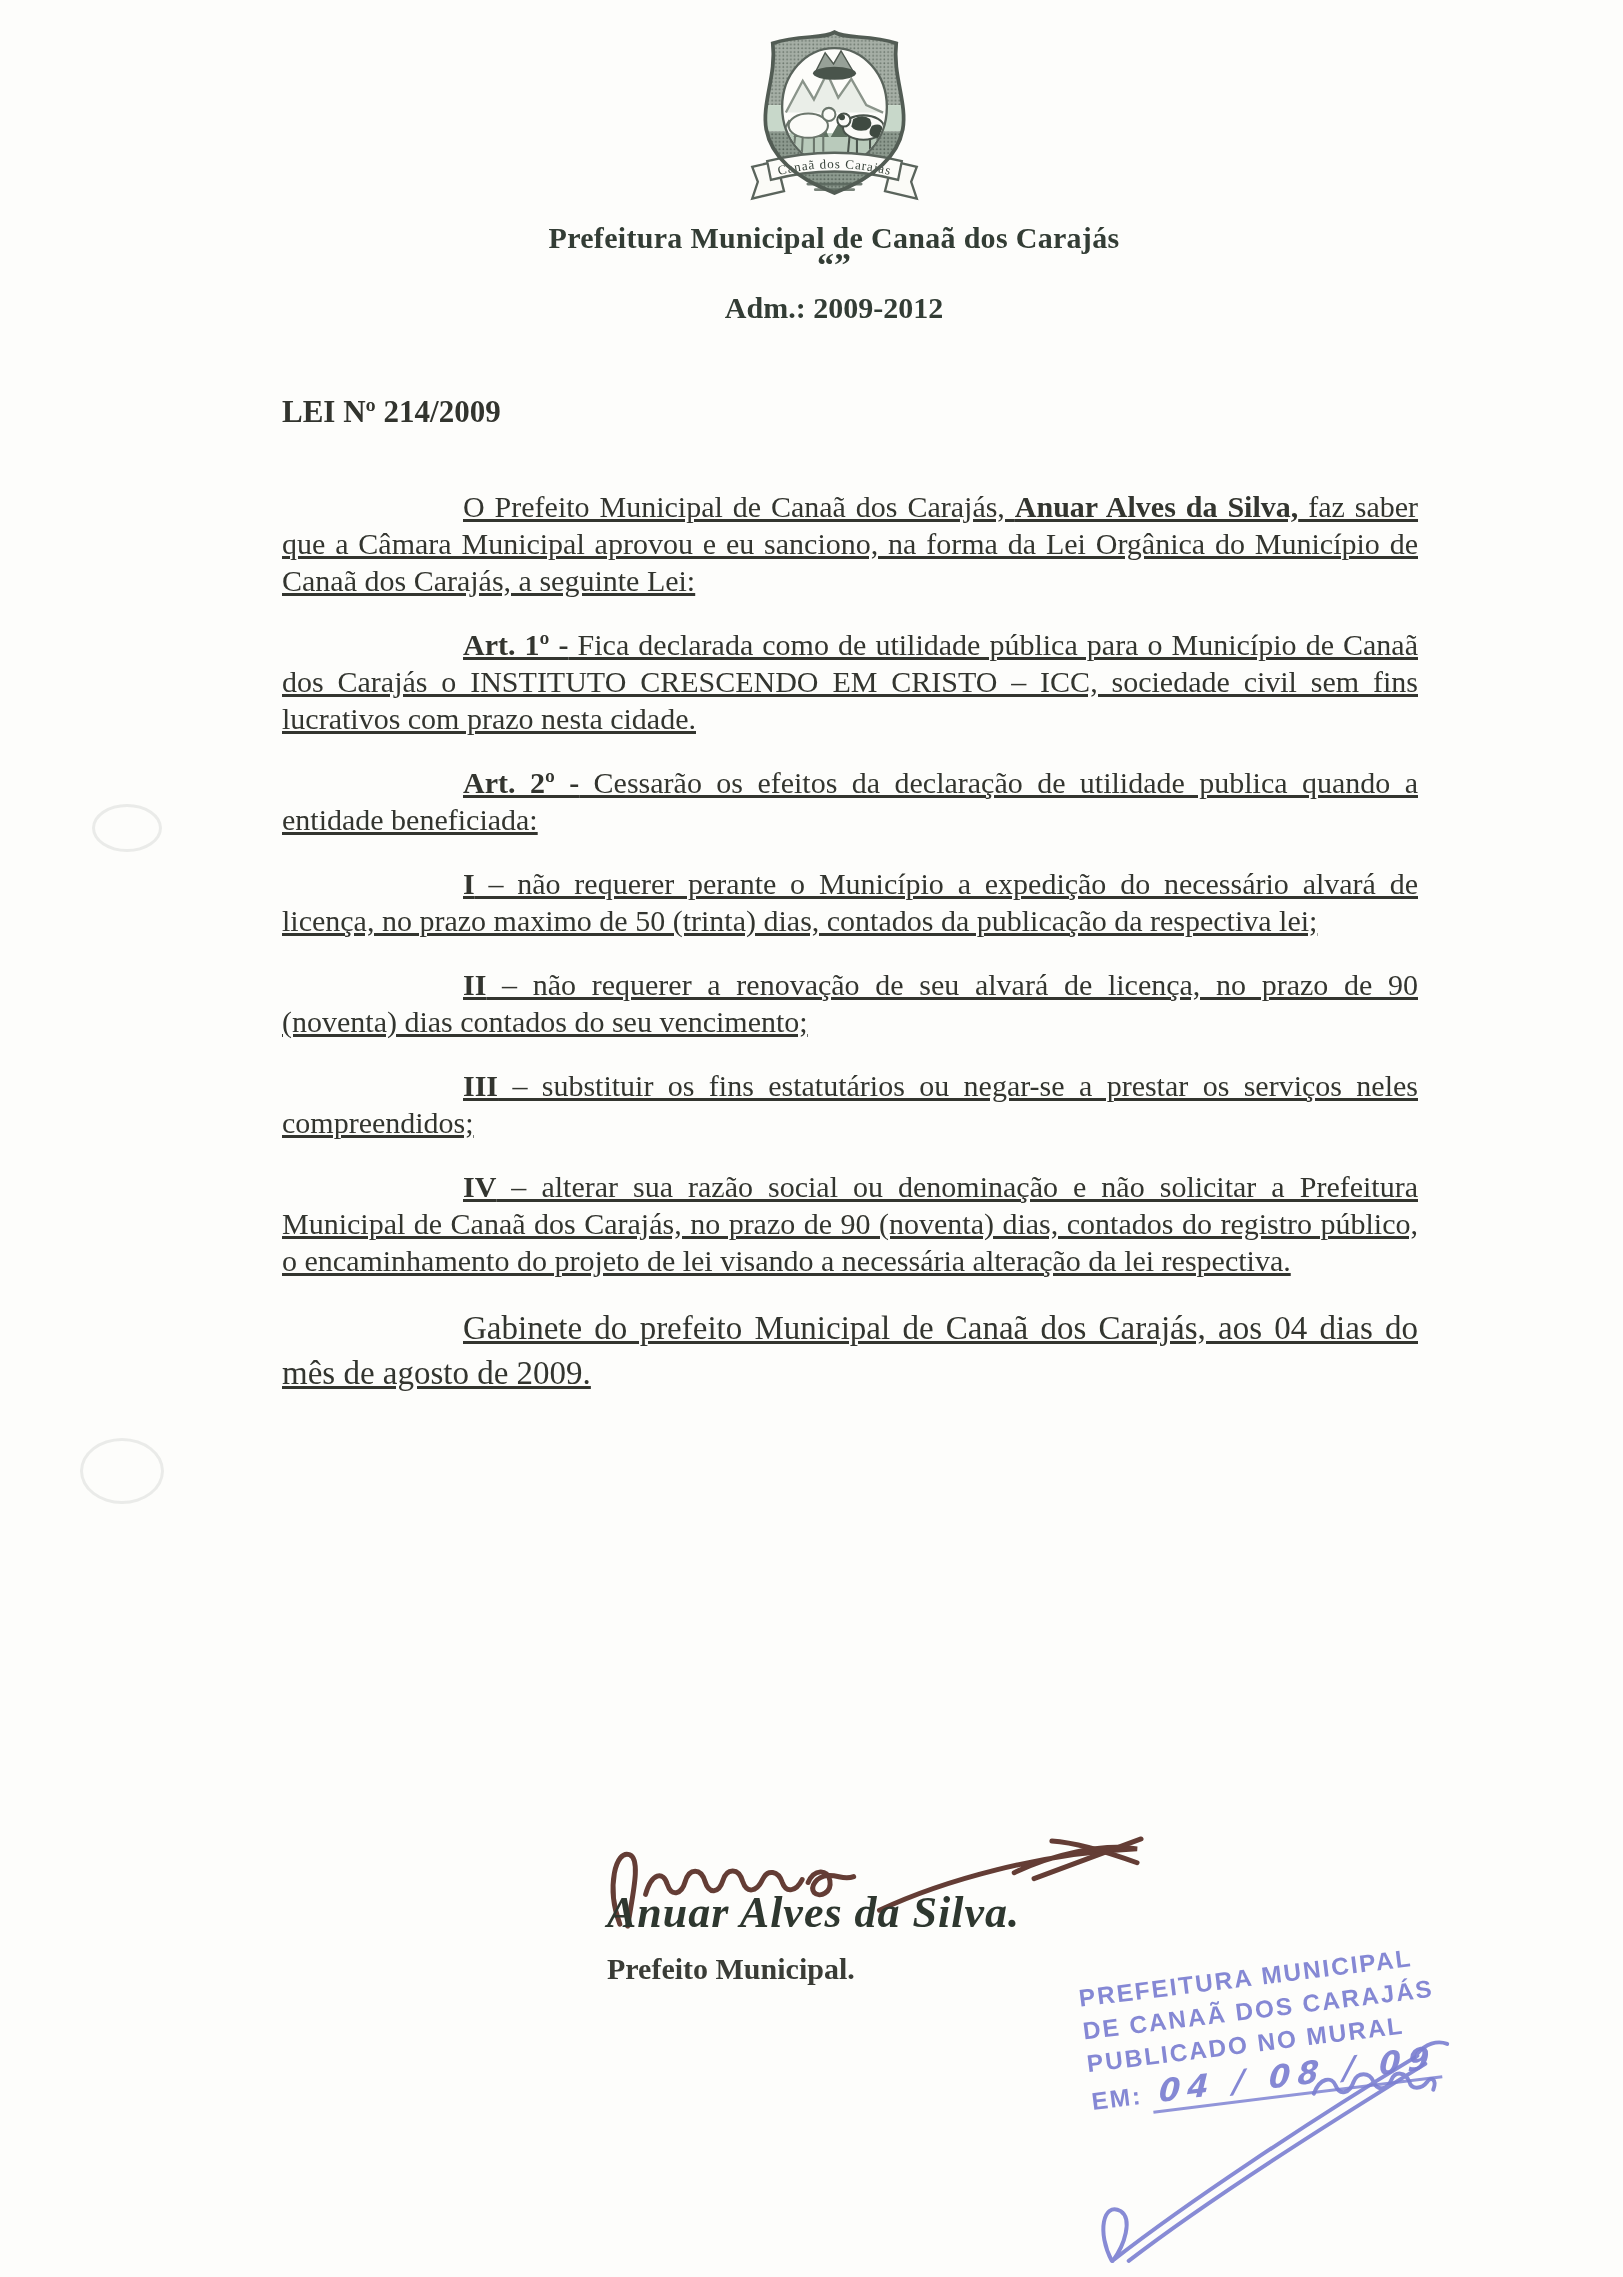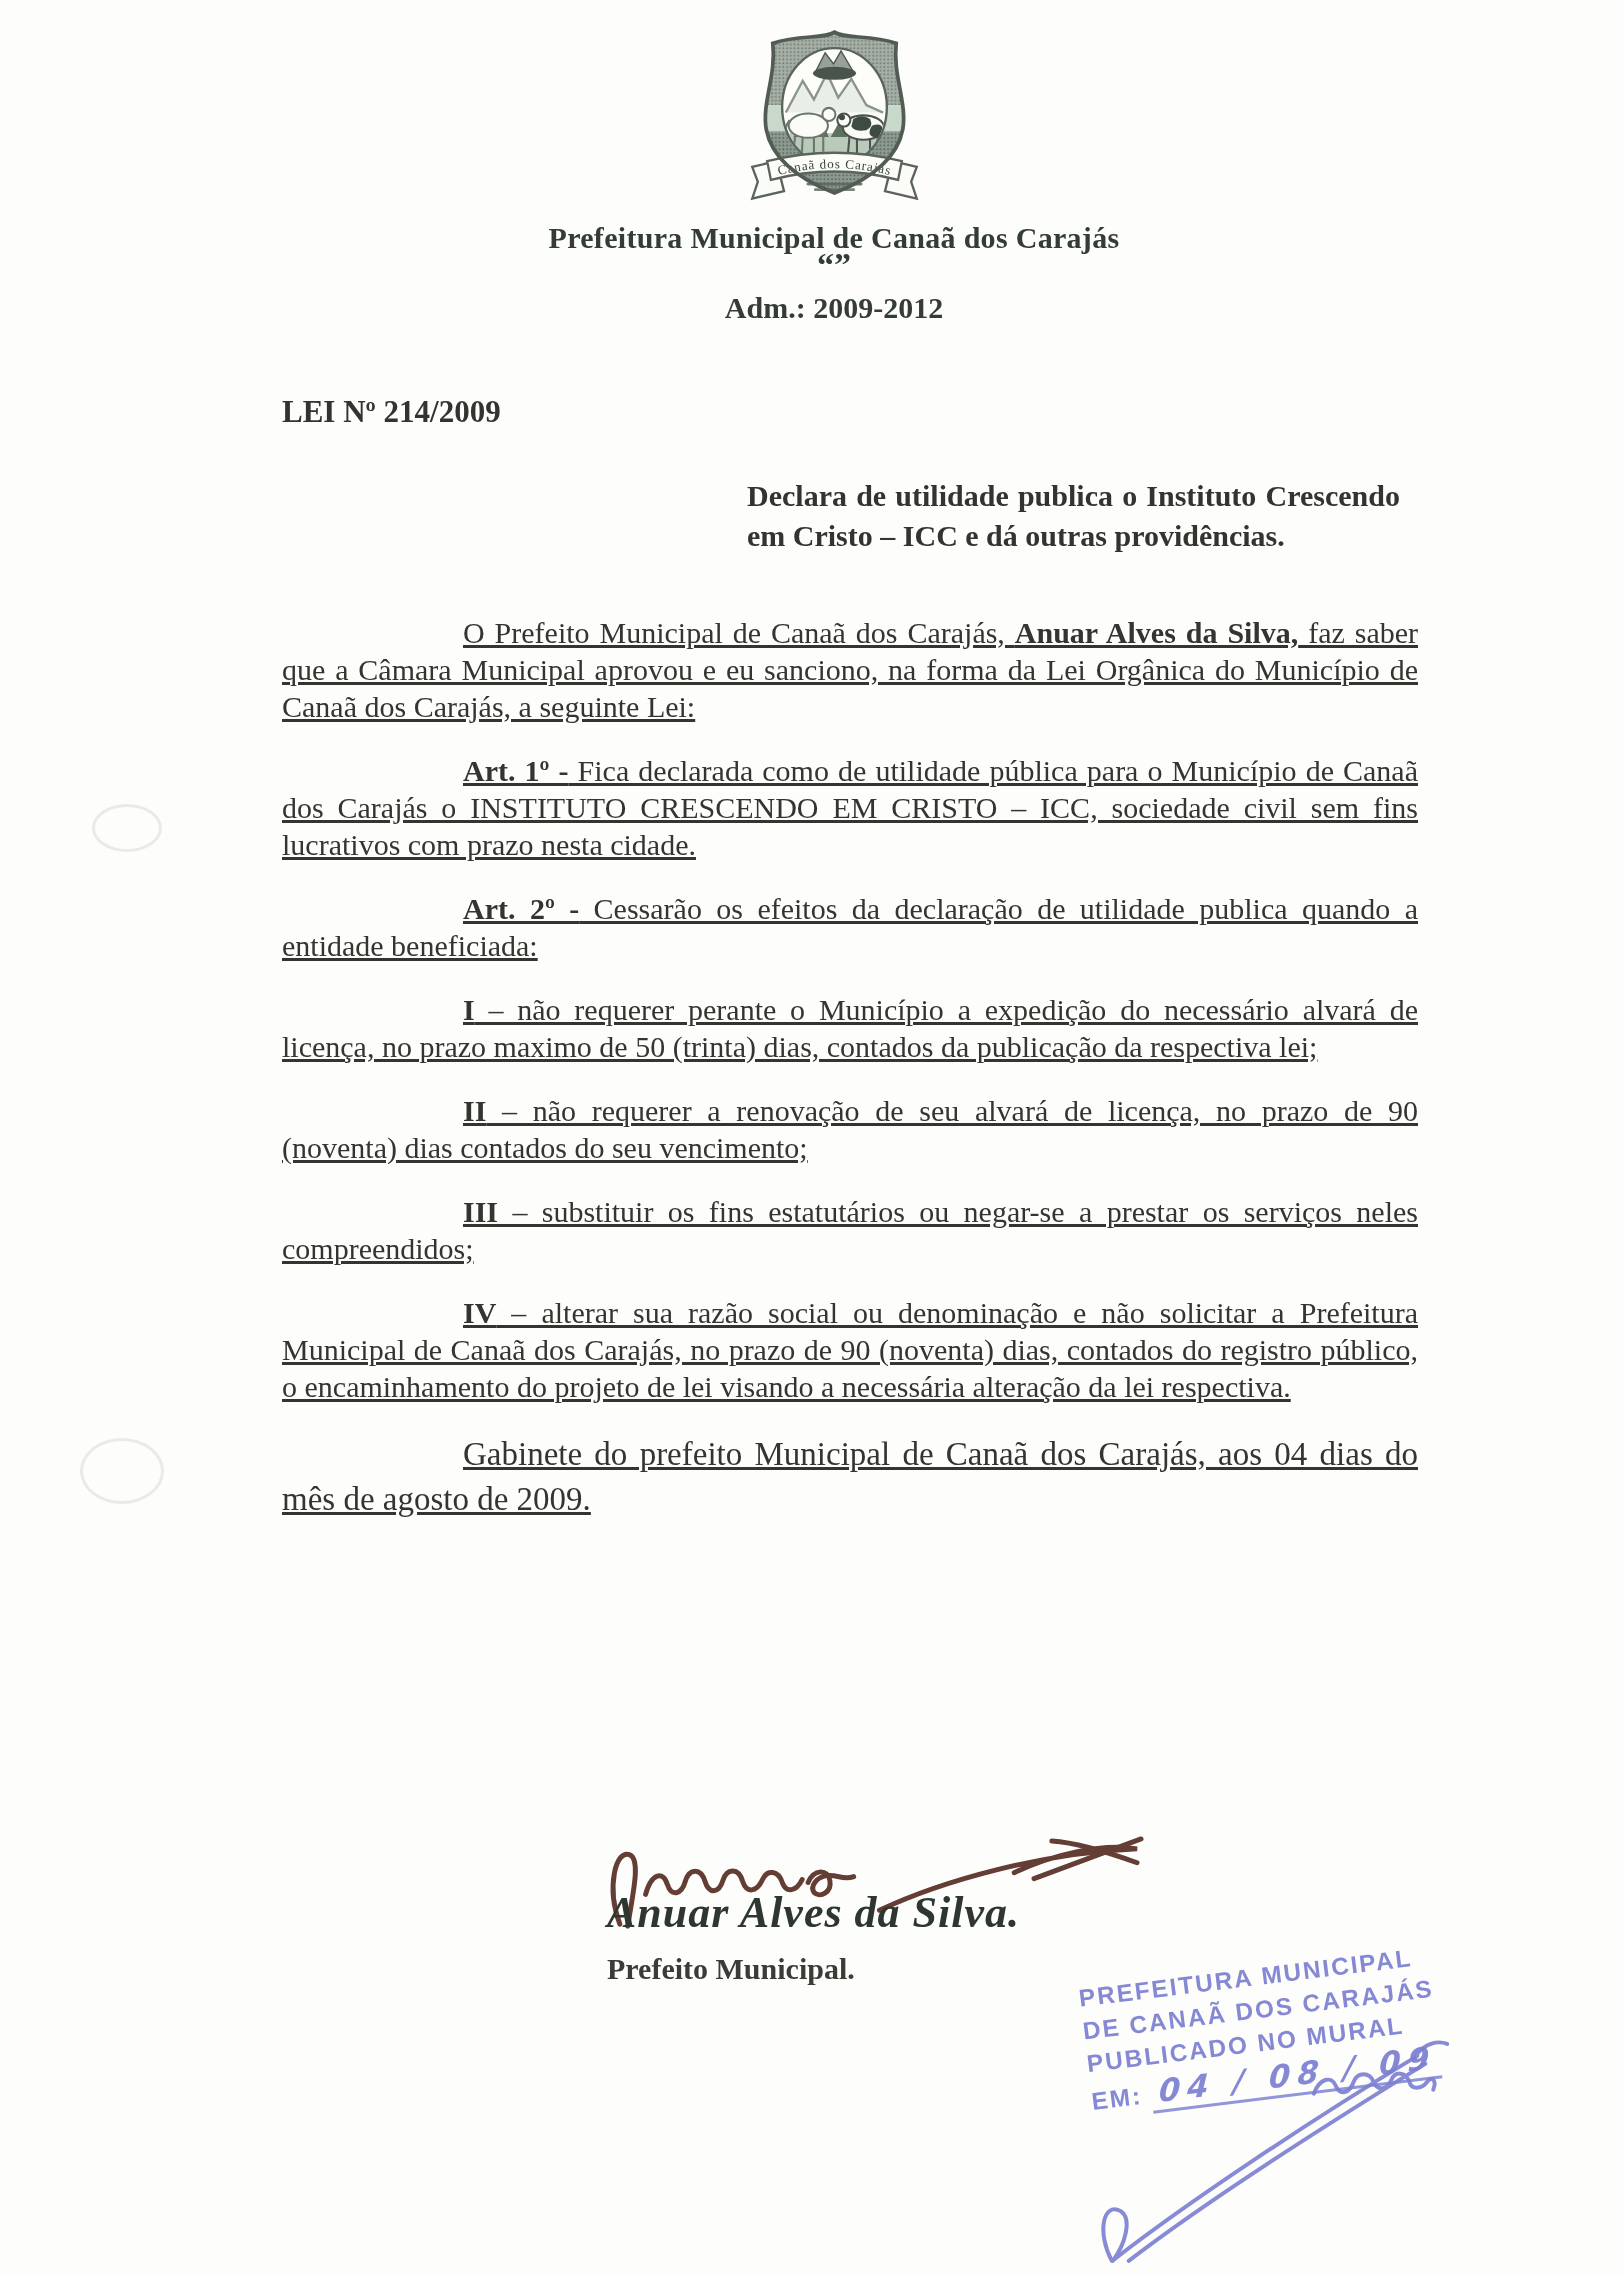--- a/index.html
+++ b/index.html
@@ -109,21 +109,20 @@
       <path d="M100,12 C88,20 62,14 34,24 C38,58 22,88 27,116 C33,148 64,170 100,184 C136,170 167,148 173,116 C178,88 162,58 166,24 C138,14 112,20 100,12 Z" fill="none" stroke="#525c54" stroke-width="4"></path>
     </svg>
     <div class="header-title">Prefeitura Municipal de Canaã dos Carajás</div>
     <div class="header-quotes">“”</div>
     <div class="admin-line">Adm.: 2009-2012</div>
   </div>
 
   <div class="content">
     <div class="law-number">LEI Nº 214/2009</div>
 
-    <div class="ementa">Declara de utilidade publica o Instituto Crescendo em Cristo – ICC e dá outras providências.</div>
 
     <div class="body-text">
       <p><span>O Prefeito Municipal de Canaã dos Carajás, </span><b>Anuar Alves da Silva,</b><span> faz saber que a Câmara Municipal aprovou e eu sanciono, na forma da Lei Orgânica do Município de Canaã dos Carajás, a seguinte Lei:</span></p>
 
       <p class="p-art1"><b>Art. 1º -</b><span> Fica declarada como de utilidade pública para o Município de Canaã dos Carajás o INSTITUTO CRESCENDO EM CRISTO – ICC, sociedade civil sem fins lucrativos com prazo nesta cidade.</span></p>
 
       <p><b>Art. 2º -</b><span> Cessarão os efeitos da declaração de utilidade publica quando a entidade beneficiada:</span></p>
 
       <p><b>I</b><span> – não requerer perante o Município a expedição do necessário alvará de licença, no prazo maximo de 50 (trinta) dias, contados da publicação da respectiva lei;</span></p>
 

